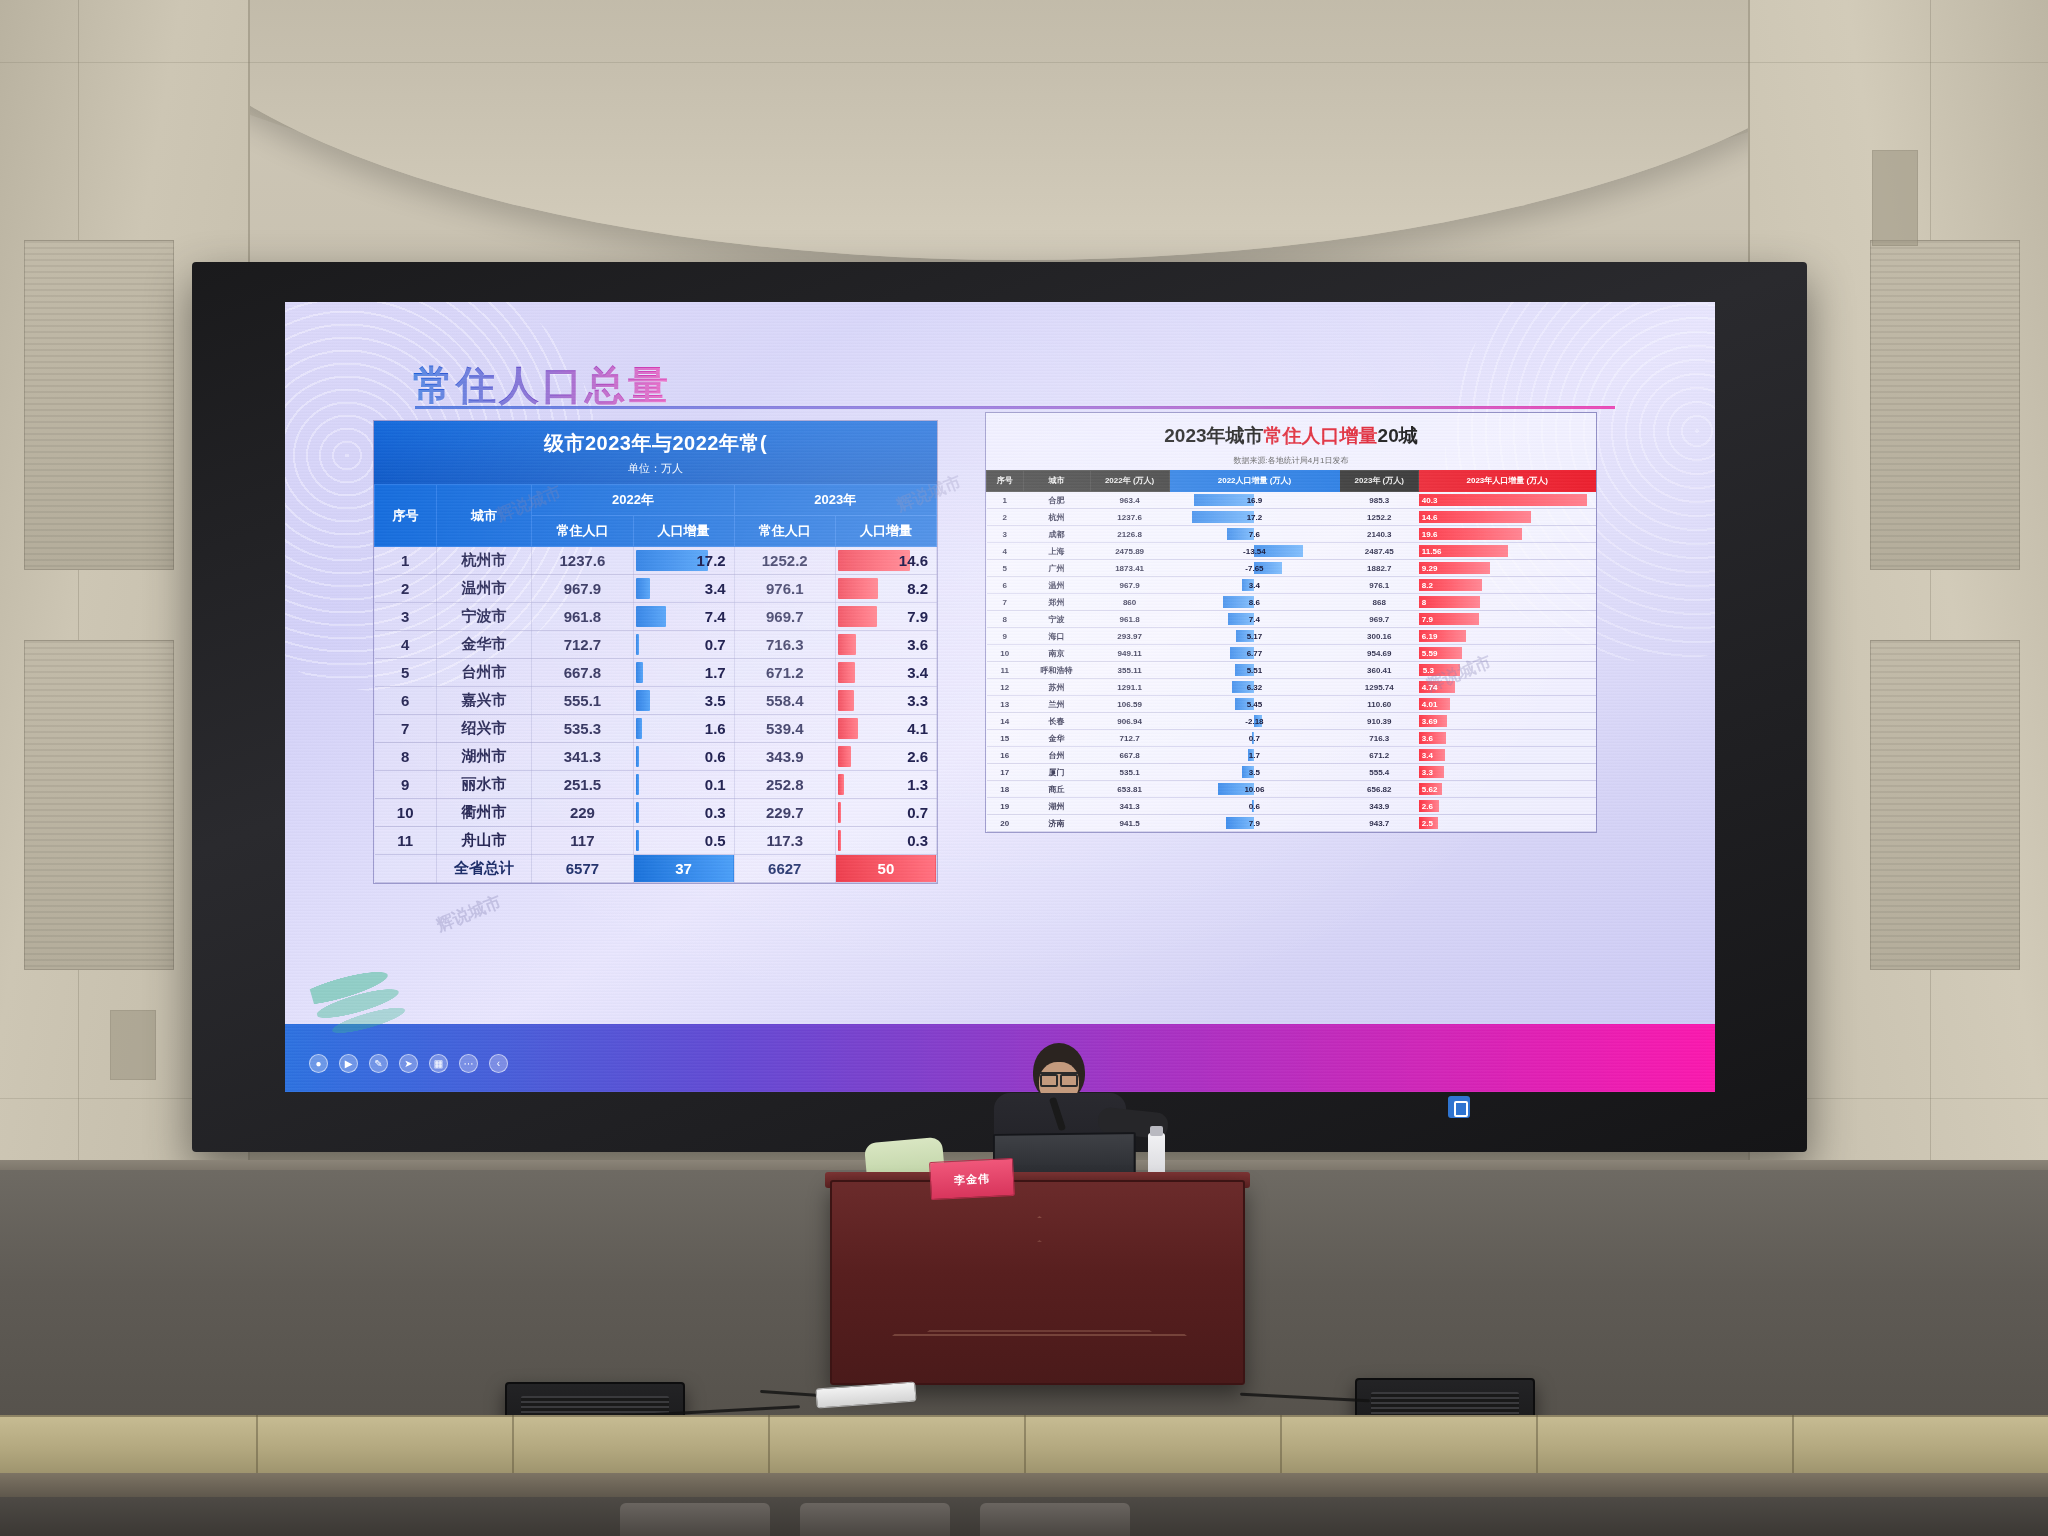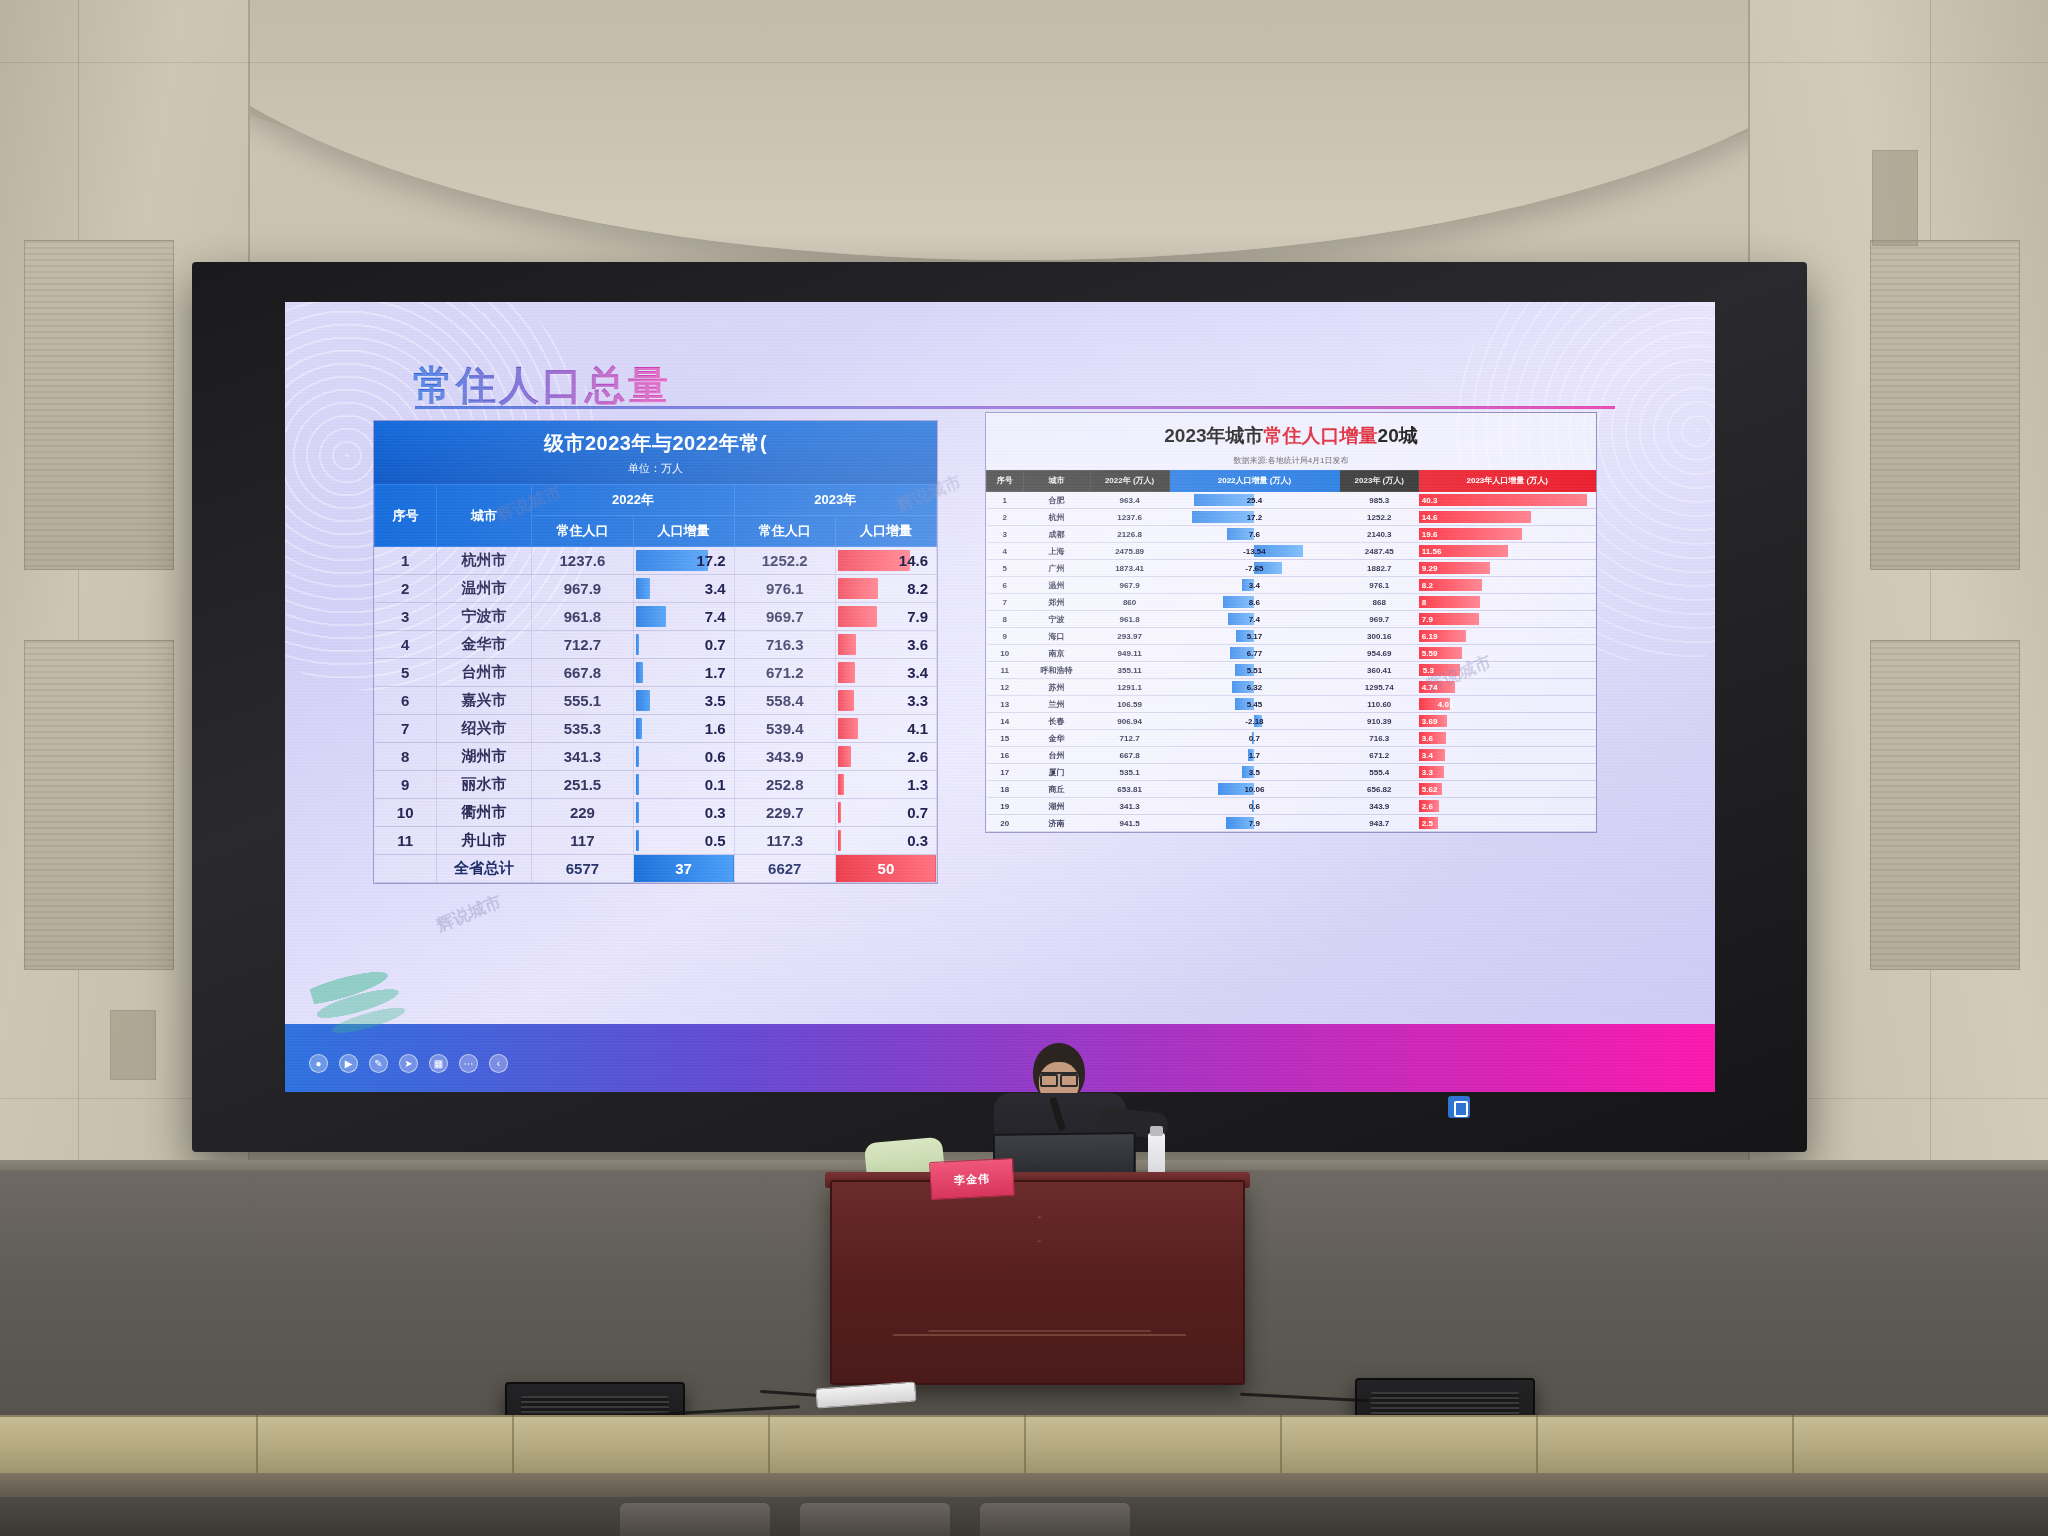--- a/index.html
+++ b/index.html
@@ -540,21 +540,21 @@
               <th class="bluehead">2022人口增量 (万人)</th>
               <th>2023年 (万人)</th>
               <th class="redhead">2023年人口增量 (万人)</th>
             </tr>
           </thead>
           <tbody id="rt-body">
               <tr>
                 <td>1</td>
                 <td>合肥</td>
                 <td>963.4</td>
-                <td class="rt-bar-cell"><span class="rt-bar blue" style="width:60.91860465116279px"></span><span class="rt-val">25.4</span></td>
+                <td class="rt-bar-cell"><span class="rt-bar blue" style="width:60.91860465116279px"></span><span class="rt-val">16.9</span></td>
                 <td>985.3</td>
                 <td class="rt-bar-cell" style="text-align: left;"><span class="rt-bar red" style="width:168px"></span><span class="rt-val" style="padding-left:3px;color:#fff">40.3</span></td>
               </tr>
               <tr>
                 <td>2</td>
                 <td>杭州</td>
                 <td>1237.6</td>
                 <td class="rt-bar-cell"><span class="rt-bar blue" style="width:62px"></span><span class="rt-val">17.2</span></td>
                 <td>1252.2</td>
                 <td class="rt-bar-cell" style="text-align: left;"><span class="rt-bar red" style="width:112.00000000000001px"></span><span class="rt-val" style="padding-left:3px;color:#fff">14.6</span></td>
@@ -638,21 +638,21 @@
                 <td class="rt-bar-cell"><span class="rt-bar blue" style="width:22.78139534883721px"></span><span class="rt-val">6.32</span></td>
                 <td>1295.74</td>
                 <td class="rt-bar-cell" style="text-align: left;"><span class="rt-bar red" style="width:36.36164383561644px"></span><span class="rt-val" style="padding-left:3px;color:#fff">4.74</span></td>
               </tr>
               <tr>
                 <td>13</td>
                 <td>兰州</td>
                 <td>106.59</td>
                 <td class="rt-bar-cell"><span class="rt-bar blue" style="width:19.6453488372093px"></span><span class="rt-val">5.45</span></td>
                 <td>110.60</td>
-                <td class="rt-bar-cell" style="text-align: left;"><span class="rt-bar red" style="width:30.76164383561644px"></span><span class="rt-val" style="padding-left:19px;color:#fff">4.01</span></td>
+                <td class="rt-bar-cell" style="text-align: left;"><span class="rt-bar red" style="width:30.76164383561644px"></span><span class="rt-val" style="padding-left:3px;color:#fff">4.01</span></td>
               </tr>
               <tr>
                 <td>14</td>
                 <td>长春</td>
                 <td>906.94</td>
                 <td class="rt-bar-cell"><span class="rt-bar blueneg" style="width:7.858139534883722px"></span><span class="rt-val">-2.18</span></td>
                 <td>910.39</td>
                 <td class="rt-bar-cell" style="text-align: left;"><span class="rt-bar red" style="width:28.306849315068494px"></span><span class="rt-val" style="padding-left:3px;color:#fff">3.69</span></td>
               </tr>
               <tr>

